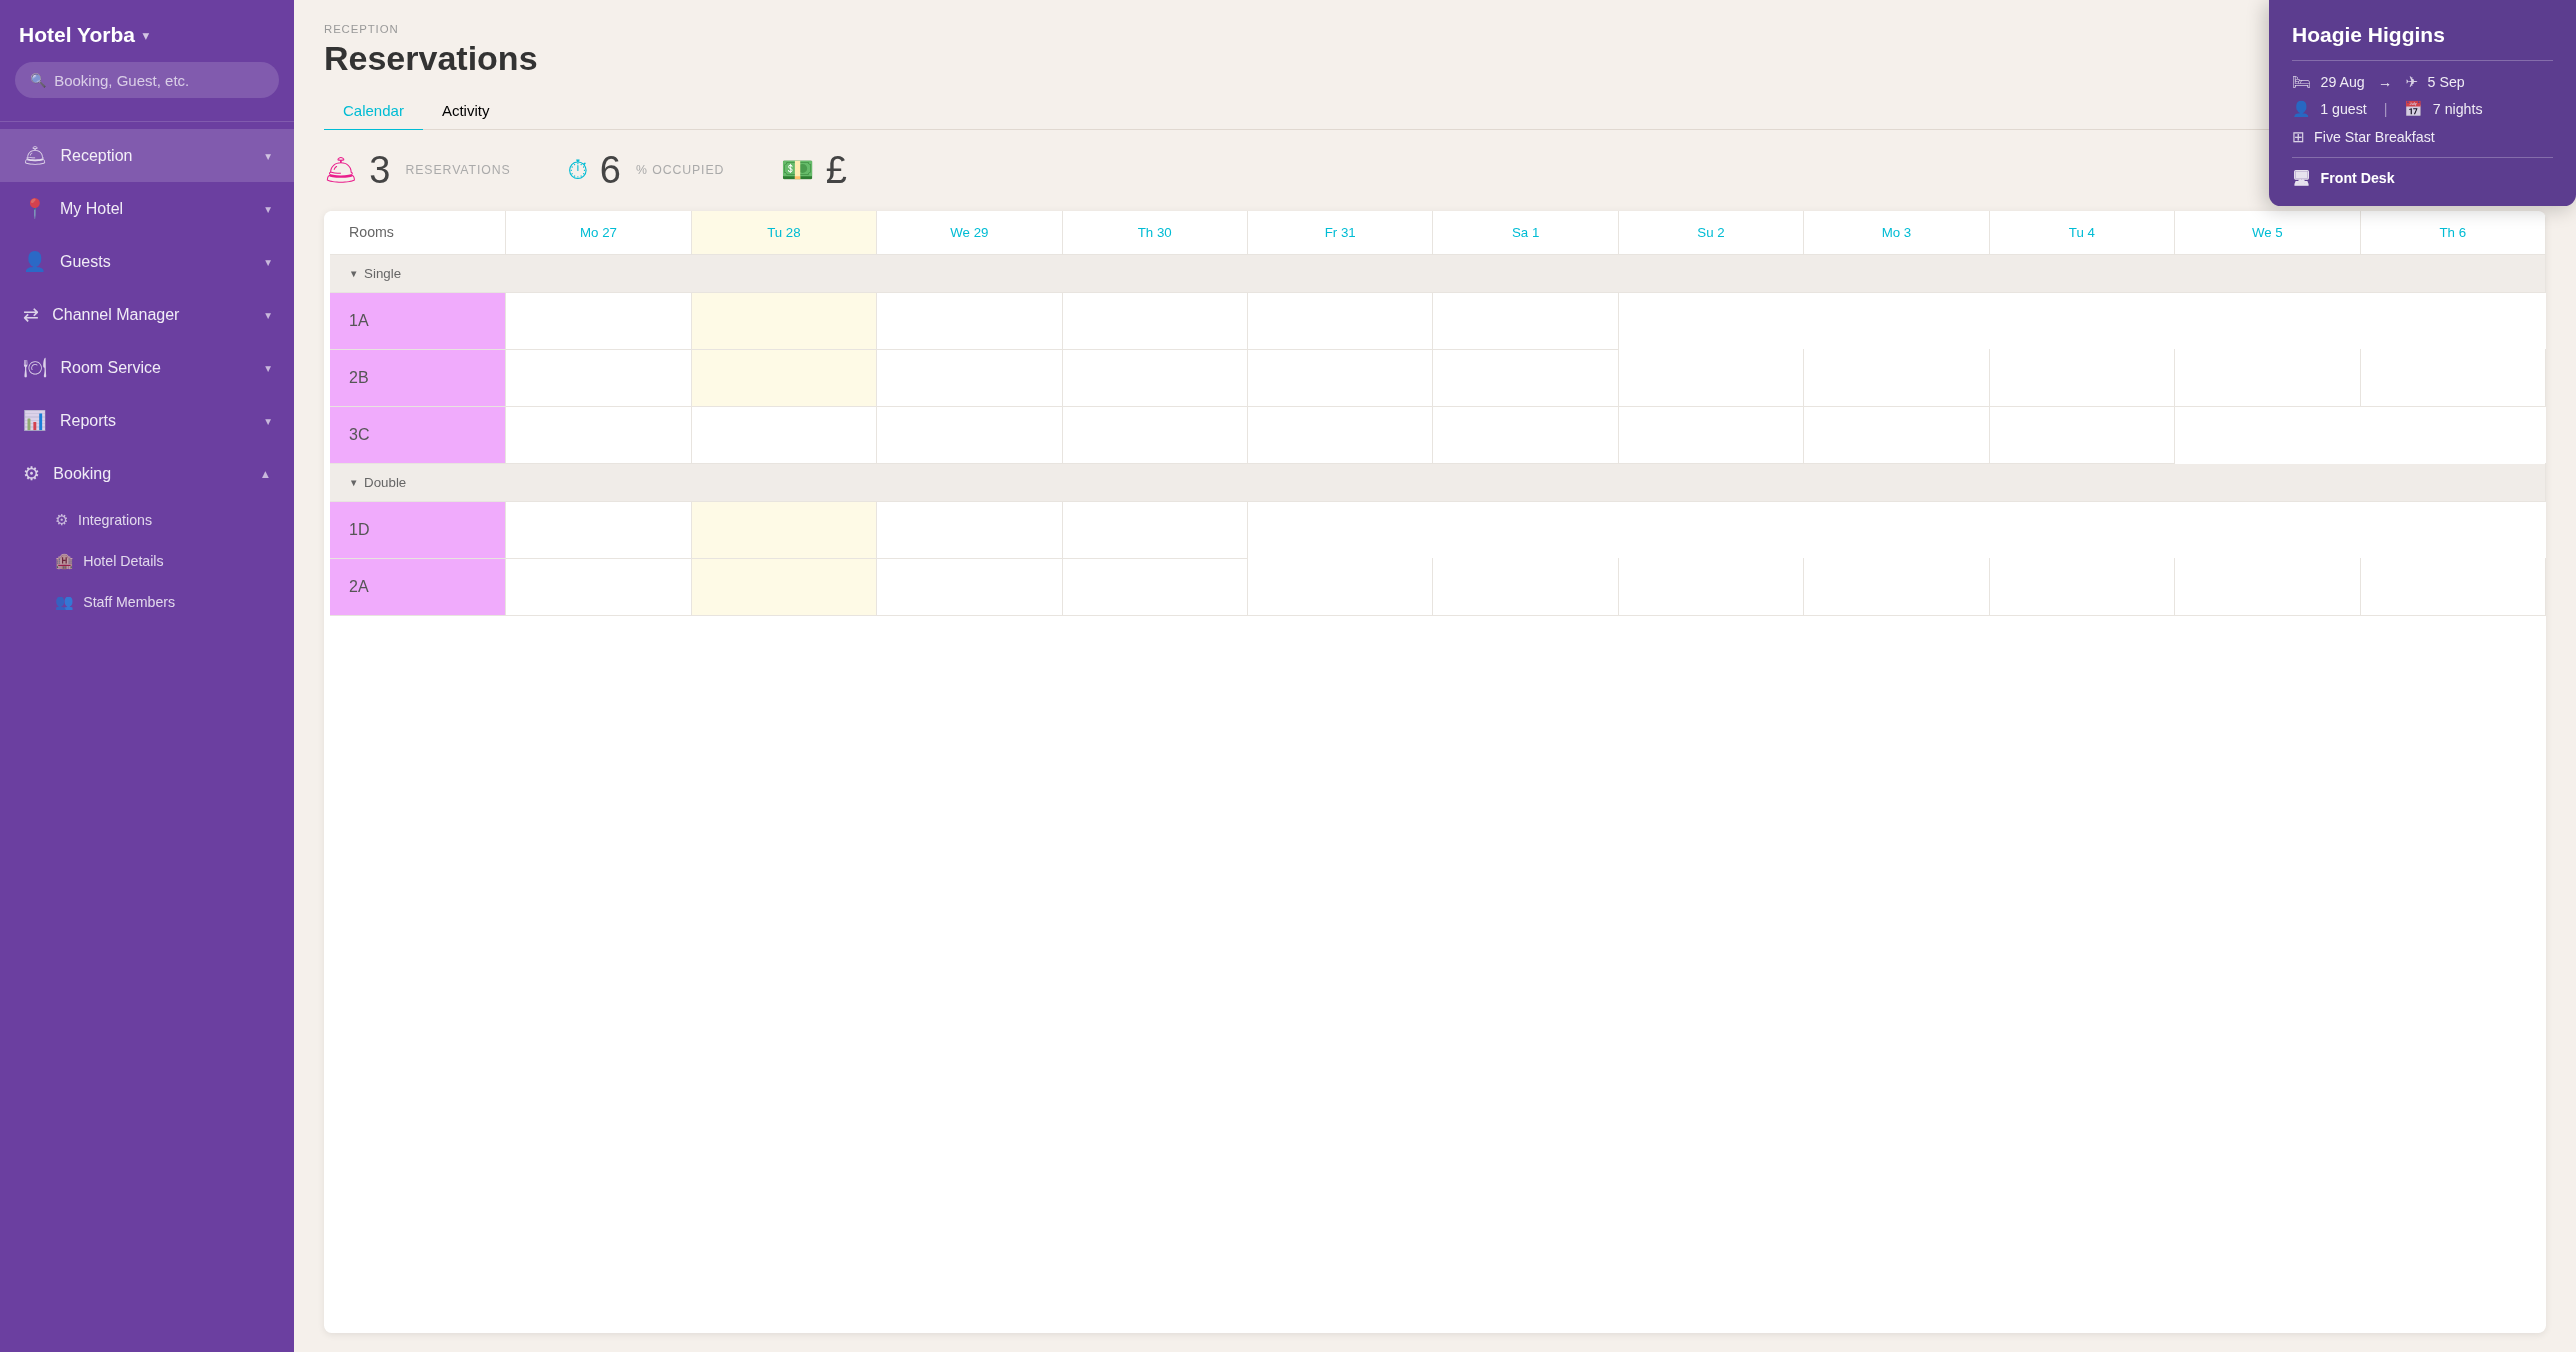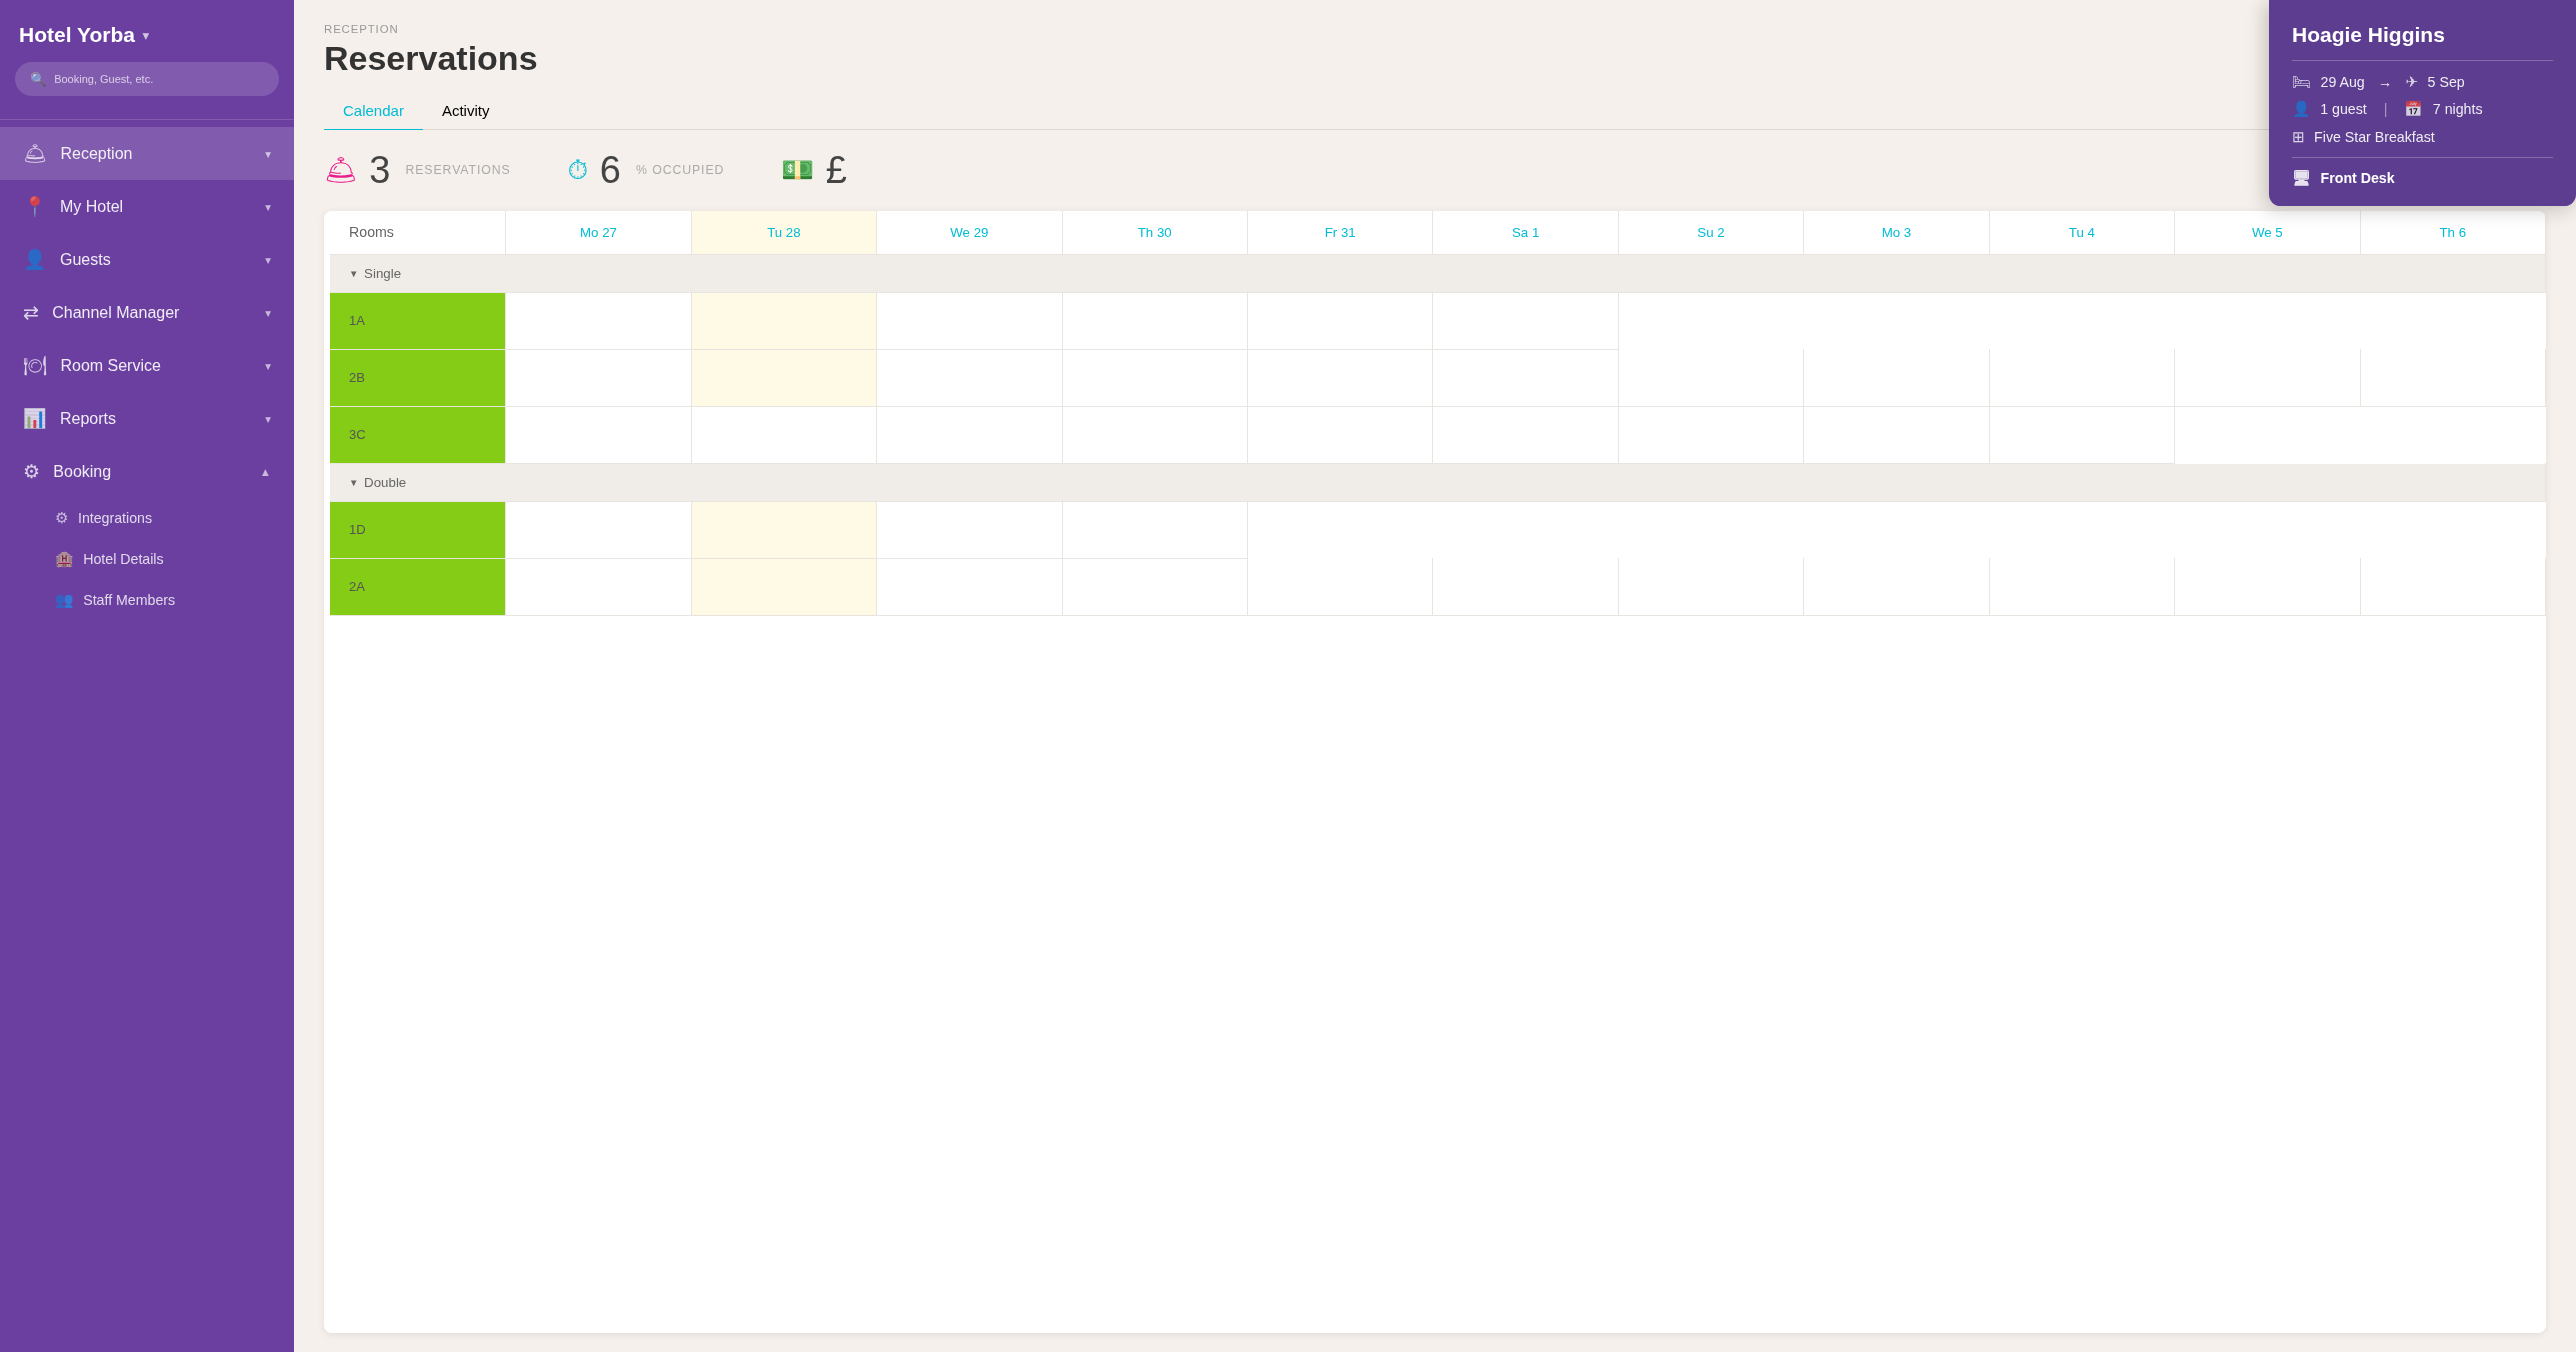--- a/index.html
+++ b/index.html
@@ -41,21 +41,21 @@
       gap: 7.6px;
       color: rgba(255,255,255,0.8);
       font-size: 13.3px;
       cursor: pointer;
     }
     .sidebar-search input {
       background: transparent;
       border: none;
       outline: none;
       color: rgba(255,255,255,0.8);
-      font-size: 11px;
+      font-size: 15px;
       width: 100%;
     }
     .sidebar-search input::placeholder { color: rgba(255,255,255,0.7); }
     .sidebar-divider { height: 0.9px; background: rgba(255,255,255,0.15); margin: 7.6px 0; }
     .sidebar-nav-item {
       display: flex;
       align-items: center;
       padding: 15px 23px;
       cursor: pointer;
       color: rgba(255,255,255,0.9);
@@ -192,23 +192,23 @@
     }
     .calendar-table td {
       border-right: 0.9px solid #e8e4df;
       border-bottom: 0.9px solid #e8e4df;
       height: 57px;
       position: relative;
       padding: 0;
     }
     .calendar-table td.room-name {
       padding: 0 0 0 19px;
-      font-size: 13px;
+      font-size: 16px;
       color: #555;
-      background: #84cc16;
+      background: #f0abfc;
     }
     .calendar-table tr.group-header td {
       background: #f0ece8;
       font-size: 13.3px;
       color: #666;
       padding: 9.5px 19px;
       height: 38px;
     }
     .group-title { display: flex; align-items: center; gap: 5.7px; }
     .group-arrow { font-size: 9.5px; }

